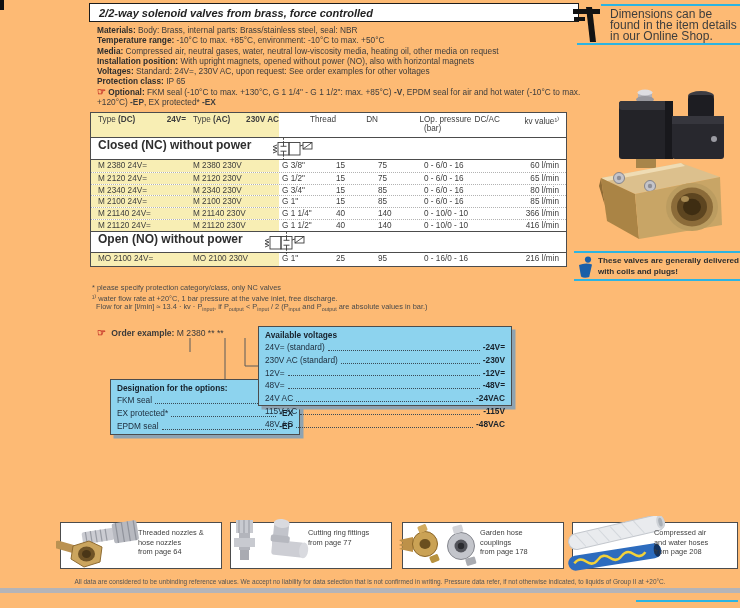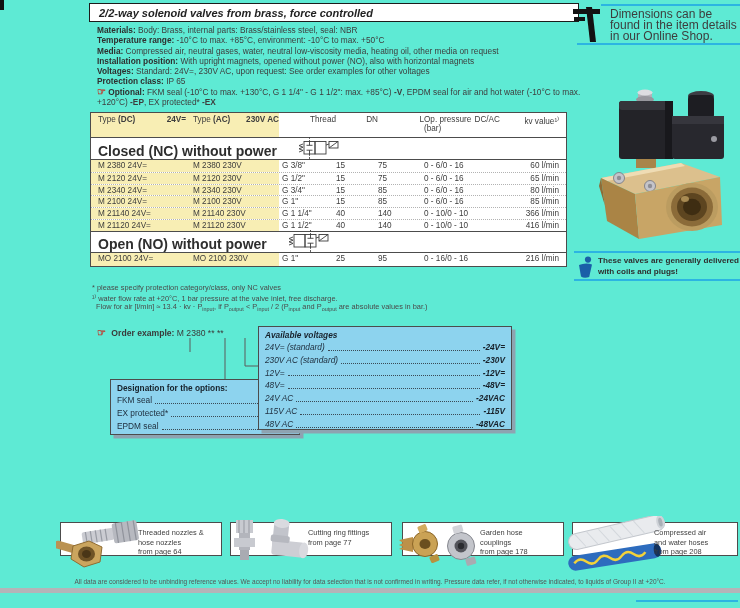--- a/index.html
+++ b/index.html
@@ -1,18 +1,18 @@
 <!DOCTYPE html>
 <html><head>
 <meta charset="utf-8">
 <style>
   * { margin:0; padding:0; box-sizing:border-box; }
   html,body { background:#ffffff; }
   #page {
-    position:relative; width:740px; height:608px; background:#5eead4;
+    position:relative; width:740px; height:608px; background:#fdba74;
     font-family:"Liberation Sans", sans-serif; color:#3c3c3c; overflow:hidden;padding-left:13px;
   }
   .abs { position:absolute; }
   .b { font-weight:bold; }
   .cyan-line { position:absolute; background:#2cb4e2; height:2.4px; }
 
   
   #artifact { left:0; top:0; width:4px; height:10px; background:#111; }
 
   
@@ -33,22 +33,22 @@
   .thead-row { display:flex; height:25px; border-bottom:1.1px solid #4c4c4c; }
   .hcell { display:flex; flex-direction:row; justify-content:space-between; padding:2px 0 2px 0; }
   .hcell.one { justify-content:flex-end; }
   .c1 { width:95px; padding-left:7px; }
   .c2 { width:93px; padding-left:7px; }
   .c3 { width:57px; padding-left:3px; }
   .c4 { width:42px; }
   .c5 { width:46px; }
   .c6 { width:76px; }
   .c7 { flex:1; text-align:right; padding-right:7px; }
-  .section-row { display:flex; align-items:flex-end; height:22px; padding-left:7px;
-                 font-weight:bold; font-size:14px; color:#2e2e2e; border-bottom:1.1px solid #4c4c4c; }
+  .section-row { display:flex; align-items:flex-start; height:22px; padding-left:7px;
+                 font-weight:bold; font-size:12px; color:#2e2e2e; border-bottom:1.1px solid #4c4c4c; }
   .section-row svg { margin-left:10px; }
   .trow { display:flex; align-items:stretch; height:11.8px; line-height:11.6px; }
   .trow .c1, .trow .c2, .trow .c3, .trow .c4, .trow .c5, .trow .c6, .trow .c7 { height:100%; }
   .rows-group .trow + .trow { border-top:1px dotted #b2b2b2; }
   #tbl .last-row { height:13px; line-height:12.6px; }
 
   
   .footnote { position:absolute; font-size:7.4px; color:#4a4a4a; }
   sub.fsub { font-size:5.4px; }
 
@@ -57,33 +57,33 @@
   #order-line .finger { margin-right:3px; }
   #connectors { left:90px; top:337px; width:430px; height:50px; }
   .small-box { position:absolute; border:1px solid #5a5a5a; background:#fff;
                box-shadow:2px 2px 0 #c7c7c7; display:flex; align-items:center; justify-content:center;
                font-size:8.2px; color:#3a3a3a; }
   #standard-box { left:152px; top:352px; width:82px; height:15px;margin-top:44px; }
   .blue-box { position:absolute; background:#8dd3ee; border:1.2px solid #4c4c4c;
               box-shadow:3.5px 3.5px 0 #8ea3b1; padding:3px 6px 3px 6px; font-size:8.3px; color:#203040; }
   .blue-box .bb-title { font-weight:bold; color:#17212b; margin-bottom:1px; }
   #options-box { left:110px; top:379px; width:190px; height:56px; }
-  #voltages-box { left:258px; top:326px; width:254px; height:104px;font-style:italic; }
+  #voltages-box { left:258px; top:326px; width:254px; height:80px; }
   .bb-row { display:flex; align-items:flex-end; line-height:12.8px; }
   #options-box .bb-row { line-height:13px; }
   .leader { flex:1; border-bottom:1.6px dotted #3a4a56; margin:0 3px 3px 3px; }
   .bb-code { font-weight:bold; color:#17212b; }
 
   
   #dim-text { left:610px; top:9px; width:128px; font-size:12px; line-height:11px; color:#3d3d3d; }
   #delivery-text { left:598px; top:255px; width:141px; font-size:8.1px; line-height:11px;
                    font-weight:bold; color:#2e2e2e; text-align:justify; }
 
   
-  .rel-box { position:absolute; top:522px; height:34px; border:1.1px solid #4c4c4c; background:#fff; }
+  .rel-box { position:absolute; top:522px; height:47px; border:1.1px solid #4c4c4c; background:#fff; }
   .rel-label { position:absolute; right:3px; top:5px; width:80px; font-size:7.4px; line-height:9.6px; color:#3d3d3d; }
   .rel-img { position:absolute; left:-5px; top:-7px; }
 
   
   #footer-text { left:0; top:578px; width:740px; text-align:center; font-size:6.5px; color:#555; }
   #gray-bar { left:0; top:588px; width:740px; height:5px; background:#b4b4b8; }
   #bottom-cyan { left:636px; top:600px; width:102px; height:2.2px; background:#2cb4e2; }
 
   svg { display:block; }
 </style>

